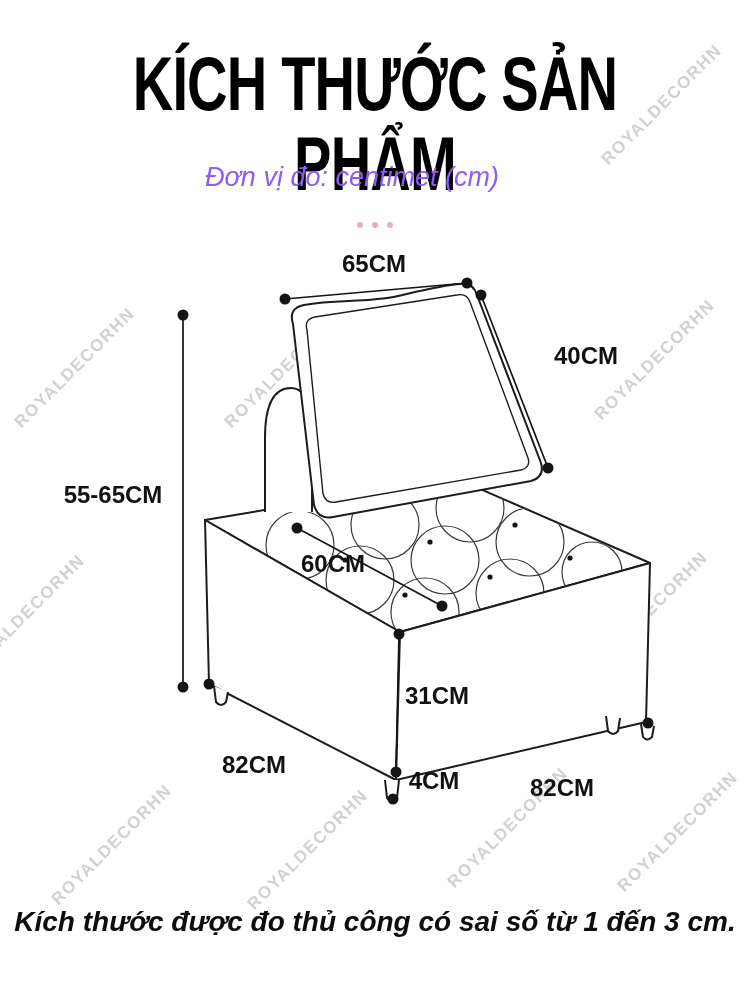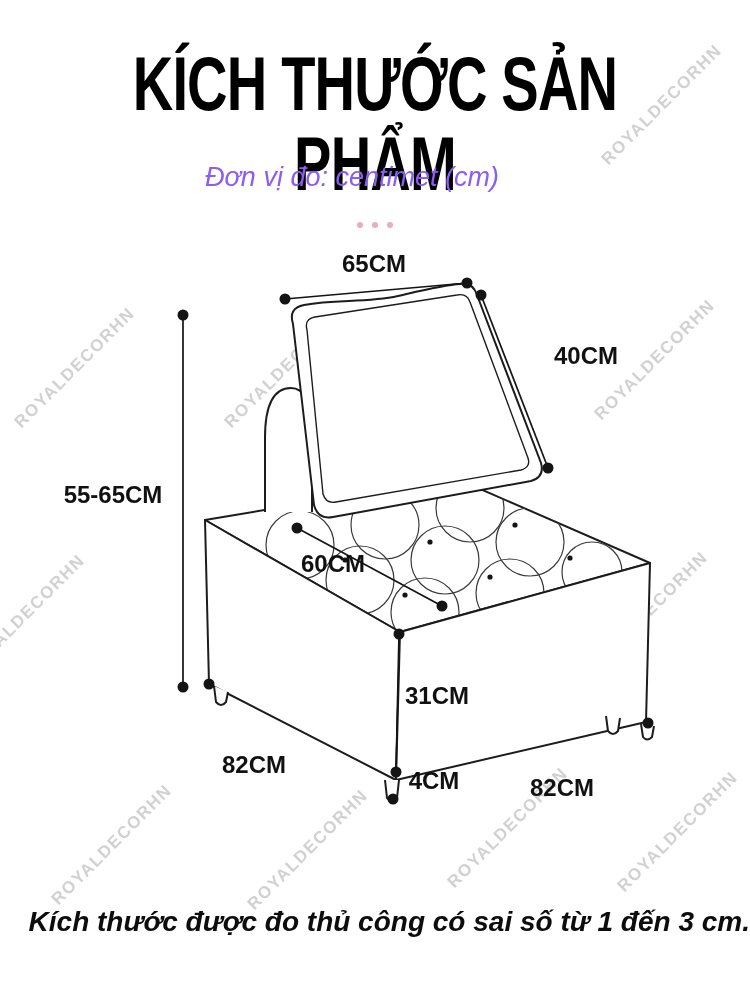--- a/index.html
+++ b/index.html
@@ -34,21 +34,21 @@
 
   
   .drawing{position:absolute;inset:0;z-index:2;}
   .outline{fill:#ffffff;stroke:#1c1c1c;stroke-width:2;stroke-linejoin:round;}
   .tuft{fill:none;stroke:#3a3a3a;stroke-width:1.2;}
   .dimline{stroke:#141414;stroke-width:1.7;fill:none;}
   .dimdot{fill:#141414;stroke:none;}
   .dim-label{font-family:"Liberation Sans",sans-serif;font-size:24px;font-weight:600;fill:#111;}
 
   
-  .footer{position:absolute;z-index:2;top:906px;left:0;width:750px;text-align:right;
+  .footer{position:absolute;z-index:2;top:906px;left:0;width:750px;text-align:center;
           font-size:28px;font-style:italic;font-weight:600;color:#0d0d0d;}
 </style>
 </head>
 <body>
 
 <div class="page">
 
   <div class="wm-layer">
     <span class="wm">ROYALDECORHN</span>
     <span class="wm">ROYALDECORHN</span>

